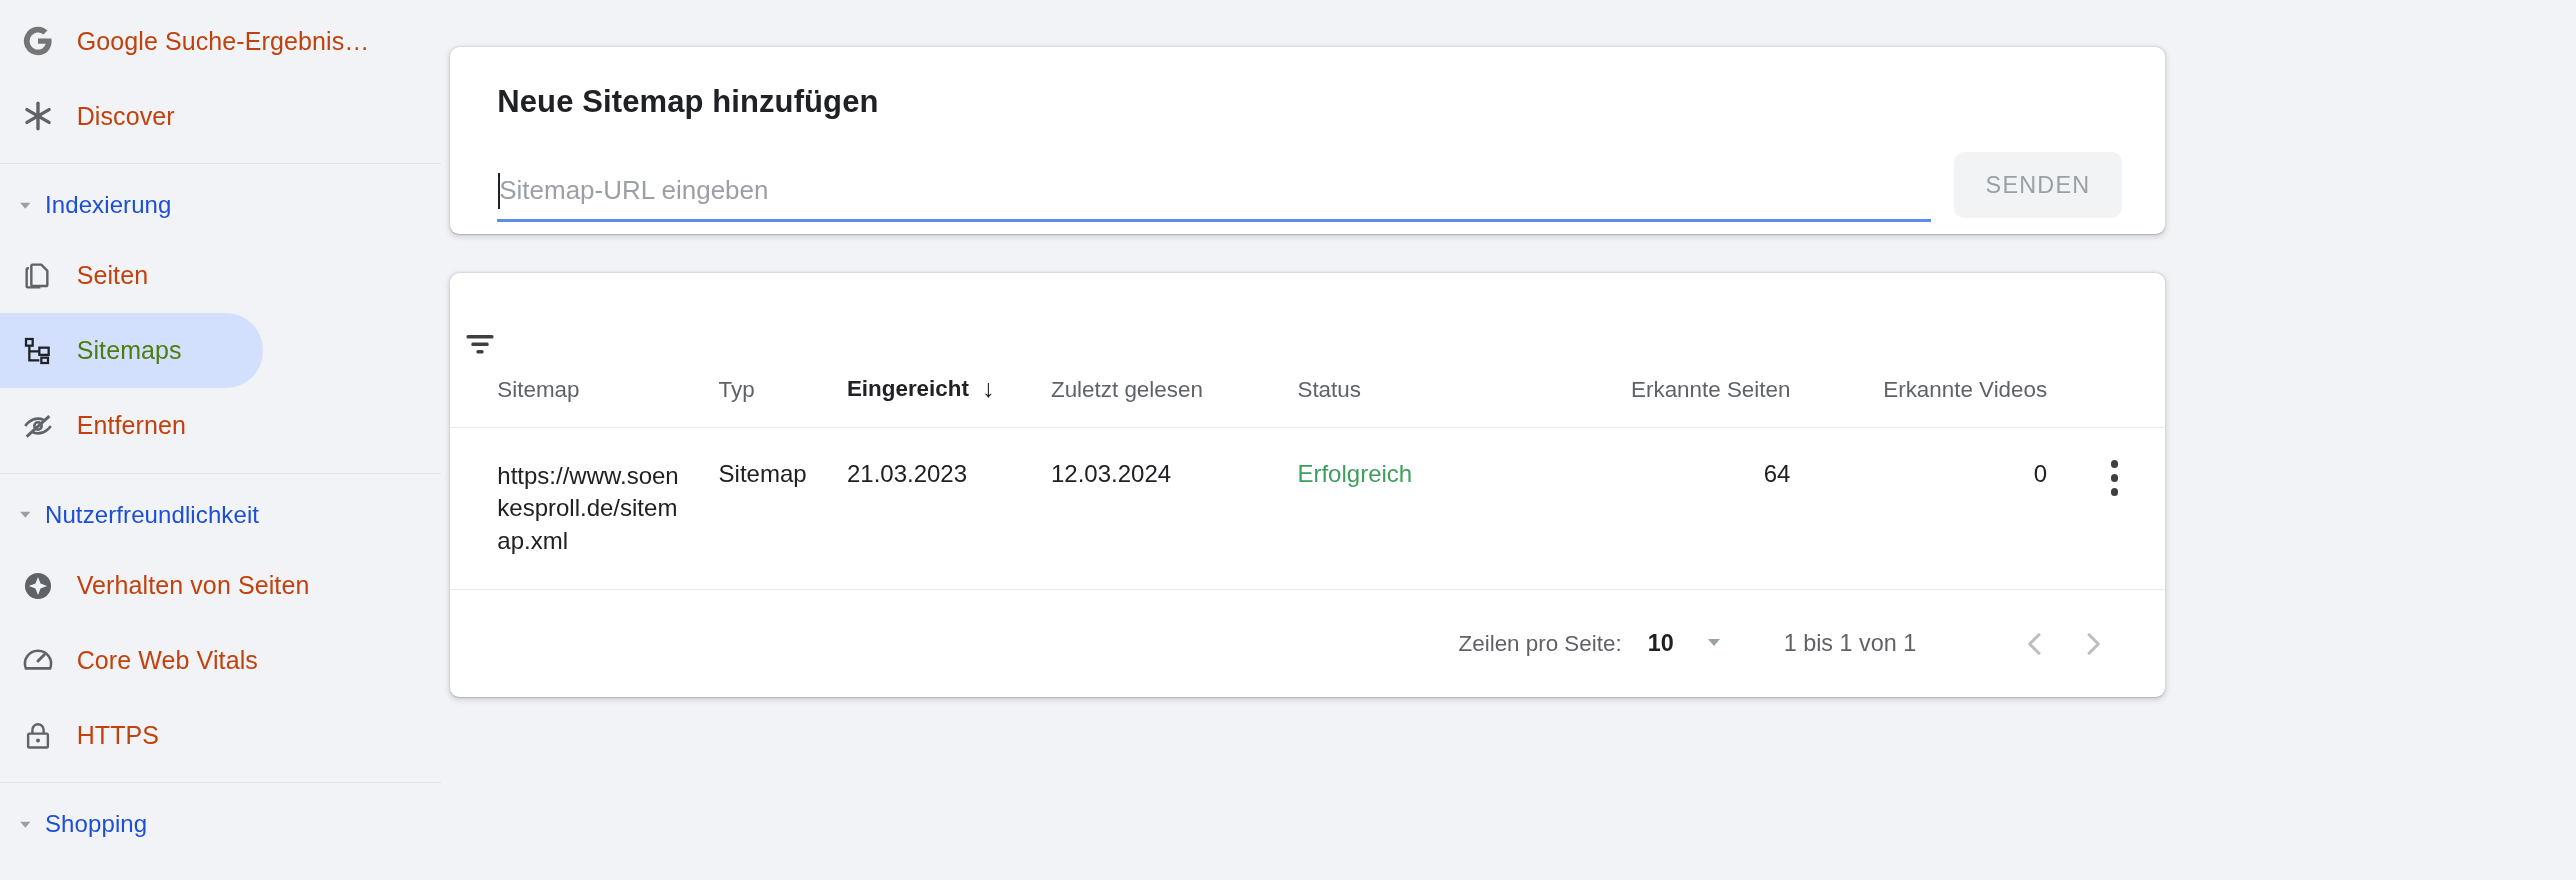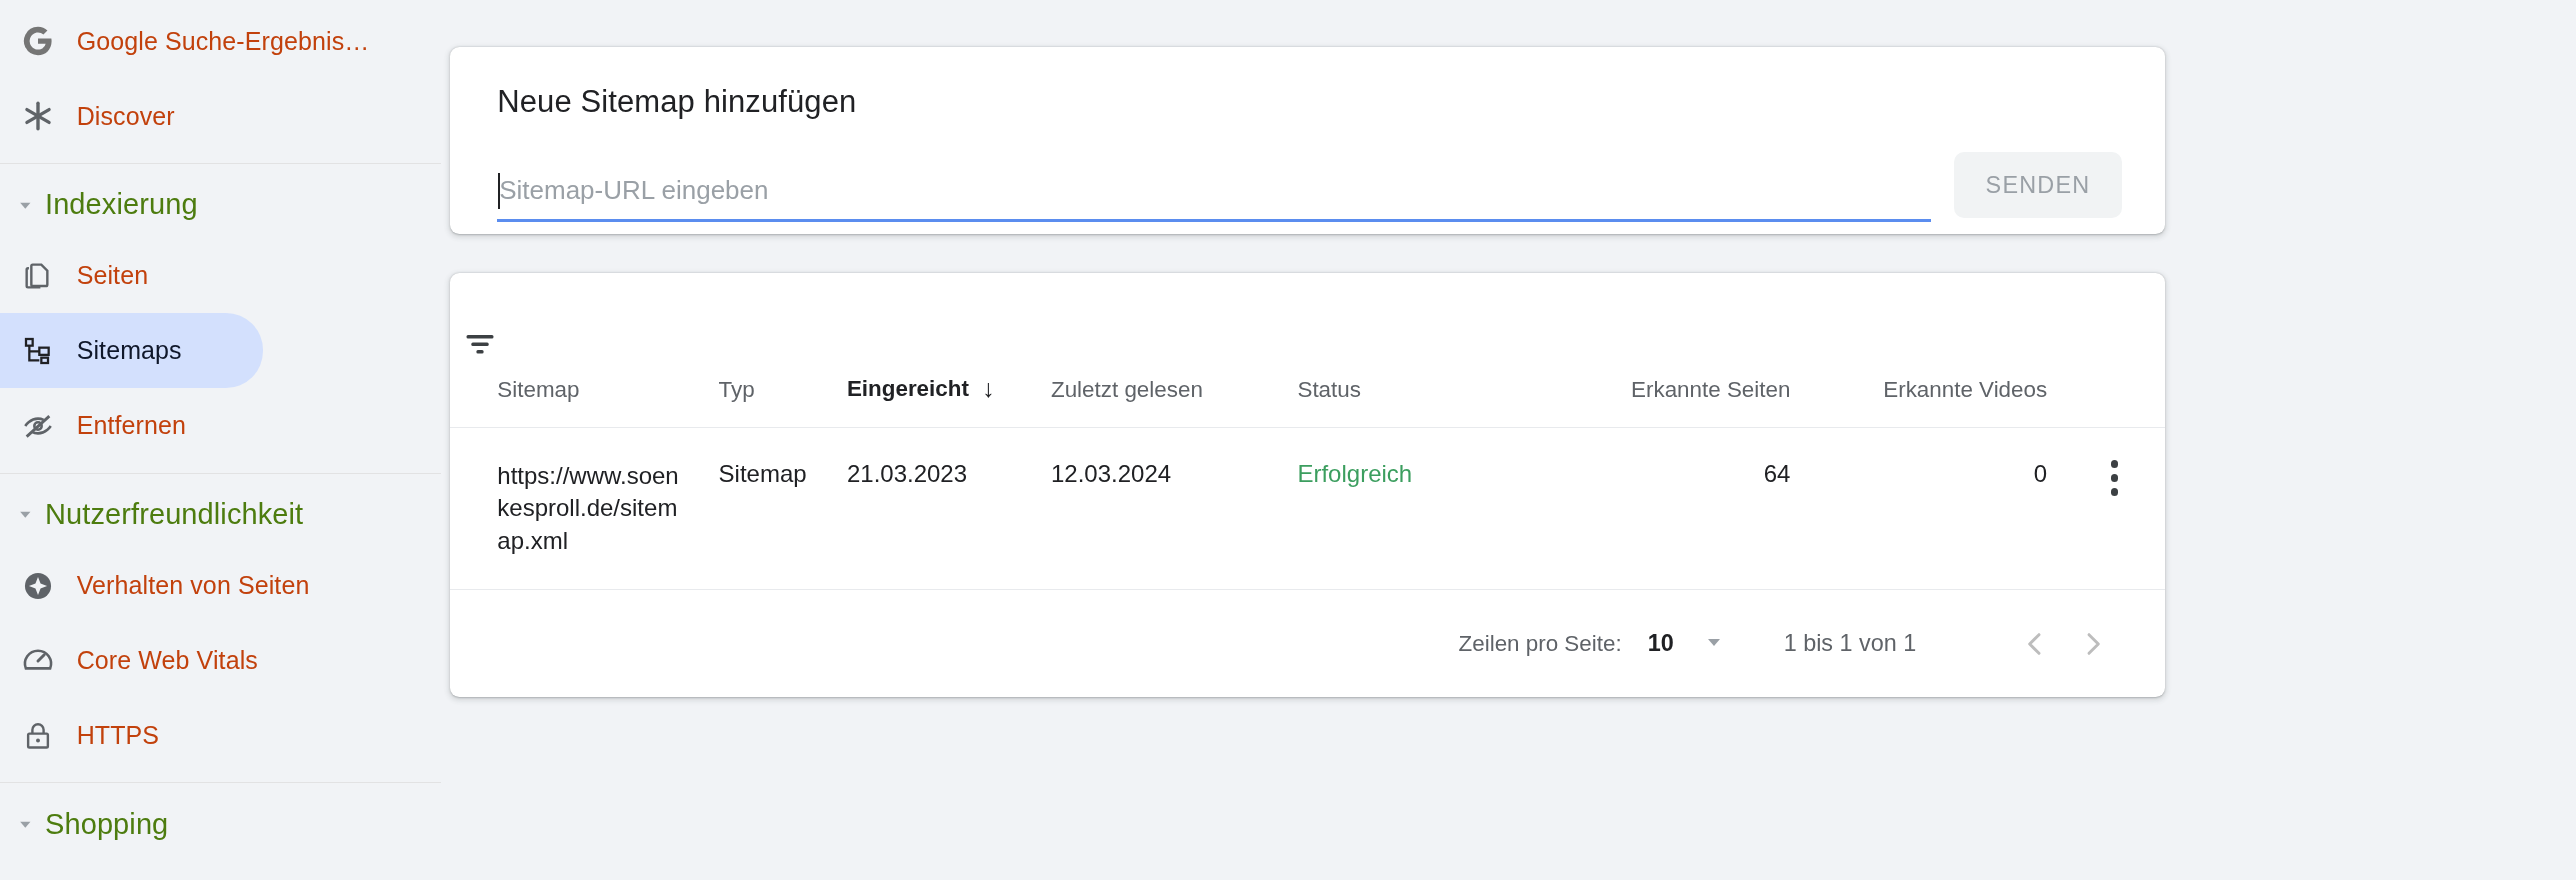--- a/index.html
+++ b/index.html
@@ -36,35 +36,35 @@
     font-size: 25px;
     color: #c2410c;
     letter-spacing: 0.1px;
     white-space: nowrap;
   }
   .nav-item.selected {
     background: #d3e0fd;
     border-radius: 0 37px 37px 0;
     margin-right: 178px;
   }
-  .nav-item.selected .nav-label { color: #0f172a; text-align: center; }
+  .nav-item.selected .nav-label { color: #4d7c0f; text-align: center; }
 
   .section-head {
     display: flex; align-items: center;
     height: 67px;
     padding-left: 9.3px;
   }
   .section-head .caret {
     width: 32px; height: 32px; flex: 0 0 32px;
     display: flex; align-items: center; justify-content: center;
     margin-right: 3.7px;
   }
   .section-head .section-label {
-    font-size: 29px;
-    color: #4d7c0f;
+    font-size: 24px;
+    color: #1d4ed8;
     letter-spacing: 0.1px;
     white-space: nowrap;
   }
   .divider {
     height: 0.9px; background: #e2e2e3;
     width: 441px;
     margin: 9.3px 0 7.5px 0;
   }
 
   
@@ -79,21 +79,21 @@
     background: #ffffff;
     border-radius: 9.3px;
     box-shadow: 0 0.9px 1.9px rgba(60,64,67,.3), 0 1.9px 5.6px 1.9px rgba(60,64,67,.12);
     margin-left: 9.3px;
     width: 1715px;
   }
   .card-title {
     font-size: 31px;
     color: #202124;
     padding: 37px 0 0 47px;
-    font-weight: 400;
+    font-weight: 700;
     letter-spacing: 0.1px;
   }
 
   
   .add-card { height: 187px; position: relative; }
   .add-row {
     display: flex; align-items: flex-end;
     padding: 32px 43px 0 47px;
   }
   .url-field { flex: 1 1 auto; position: relative; padding-right: 22.4px; }

